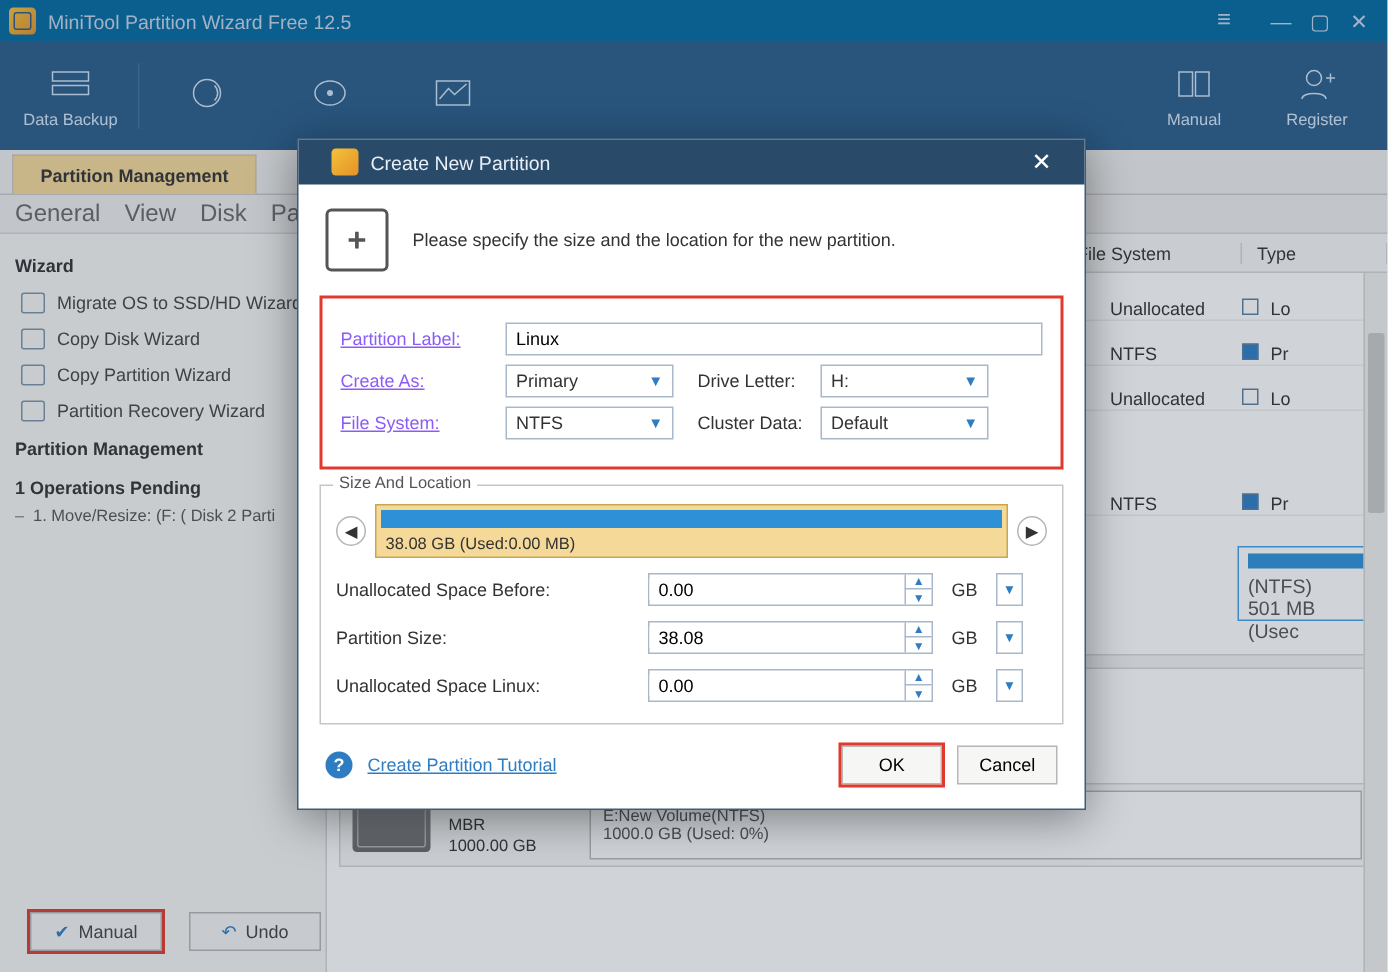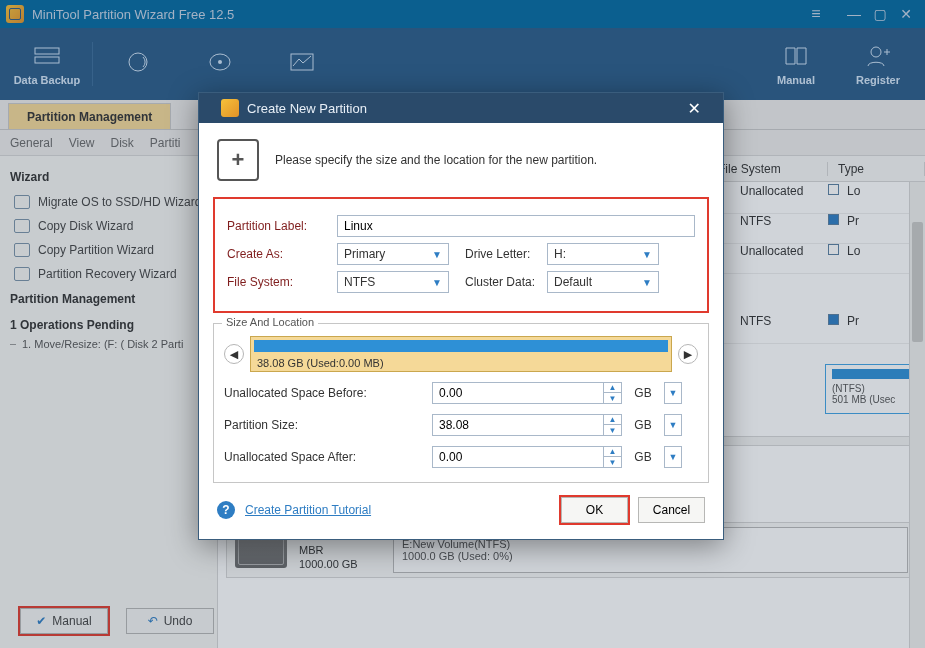--- a/index.html
+++ b/index.html
@@ -5,75 +5,75 @@
   * { box-sizing: border-box; font-family: "Segoe UI", Tahoma, sans-serif; }
   body { margin:0; width:925px; height:648px; background:#ececec; overflow:hidden; font-size:12px; color:#333; position:relative;}
   
   .titlebar { height:28px; background:#0369a1; color:#c6d4e5; display:flex; align-items:center; padding:0 6px; font-size:13px;}
   .titlebar .logo { width:18px; height:18px; background:linear-gradient(135deg,#f6c13a,#e29228); border-radius:3px; margin-right:8px; position:relative;}
   .titlebar .logo::after{content:"";position:absolute;inset:3px;border:1px solid #2d5a85;border-radius:2px;}
   .titlebar .gap { flex:1;}
   .titlebar .winbtn { width:26px; height:20px; color:#c6d4e5; display:flex; align-items:center; justify-content:center; font-size:14px; cursor:pointer;}
   .titlebar .hambtn { margin-right:12px; font-size:16px;}
   
-  .toolbar { height:72px; background:linear-gradient(#2a5b88,#2a5b88); display:flex; align-items:center; padding:0 6px; gap:0; color:#d4e6f7;font-weight:bold;}
+  .toolbar { height:72px; background:linear-gradient(#2a5b88,#2a5b88); display:flex; align-items:center; padding:0 6px; gap:0; color:#d4e6f7;}
   .toolbar .tbtn { display:flex; flex-direction:column; align-items:center; justify-content:center; width:82px; height:60px; font-size:11px; cursor:pointer;}
   .toolbar .tbtn .ticon{ width:28px; height:28px; margin-bottom:4px; display:flex; align-items:center; justify-content:center;}
   .toolbar .tsep { width:1px; height:44px; background:#3c6e9a; margin:0 4px;}
   
   .tabstrip { height:30px; background:#edeceb; display:flex; align-items:flex-end; padding-left:8px; border-bottom:1px solid #c9c9c9;}
   .tabstrip .tab { padding:6px 18px 5px; font-size:12px; border:1px solid #c9c9c9; border-bottom:none; background:#f5d998; font-weight:bold; color:#333; cursor:pointer;}
   
   .menubar { height:26px; background:#edeceb; display:flex; align-items:center; padding-left:10px; gap:16px; color:#6a6a6a; border-bottom:1px solid #d6d6d6;}
-  .menubar span{ cursor:pointer; font-size:12px;}
+  .menubar span{ cursor:pointer; font-size:16px;}
   
   .content { display:flex; height:calc(648px - 28px - 72px - 30px - 26px);}
   .sidebar { width:218px; background:#f5f5f3; border-right:1px solid #d6d6d6; padding:8px 10px; overflow:hidden;}
   .sidebar h4 { margin:6px 0 6px 0; font-size:12px; font-weight:bold; color:#333;}
   .wizitem { display:flex; align-items:center; gap:8px; padding:5px 4px; color:#454545; cursor:pointer; font-size:12px;}
   .wizicon { width:16px; height:14px; border:1px solid #7a93a8; border-radius:2px; position:relative;}
   .pending { margin-top:12px;}
   .pending .opline { color:#555; font-size:11px; padding-left:12px; position:relative;}
   .pending .opline::before{content:"";position:absolute;left:0;top:6px;width:6px;height:1px;background:#999;}
   .mainarea { flex:1; background:#fff; position:relative; overflow:hidden;}
   
   .phdr { position:absolute; left:490px; top:0; right:0; height:26px; border-bottom:1px solid #d6d6d6; display:flex; align-items:center; background:#f7f7f5;}
   .phdr div { font-size:12px; padding:0 10px; border-right:1px solid #d6d6d6;}
   .pcolfs { width:120px;}
   .pcoltype { flex:1;}
-  .prow { position:absolute; left:490px; right:0; height:30px; display:flex; align-items:flex-start; border-bottom:1px solid #eee;}
+  .prow { position:absolute; left:490px; right:0; height:30px; display:flex; align-items:flex-end; border-bottom:1px solid #eee;}
   .prow .pcolfs{ padding-left:32px;}
   .prow .sq{ width:11px; height:11px; border:1px solid #5a7fa0; margin-right:8px; display:inline-block;}
   .prow .sq.fill{ background:#2e7dc3;}
   
   .diskrow { position:absolute; left:8px; right:8px; background:#f8f8f6; border:1px solid #d6d6d6; height:56px; display:flex; align-items:center; padding:0 8px; gap:12px;}
   .diskicon{ width:52px; height:36px; background:linear-gradient(#909090,#6a6a6a); border-radius:3px; position:relative;}
   .diskicon::after{content:"";position:absolute;inset:3px;border:1px solid #b6b6b6;border-radius:2px;}
   .diskcol{ width:82px; font-size:11px; line-height:14px; color:#333;}
   .diskcol .dname{font-weight:bold;}
   .diskbar{ flex:1; height:46px; border:1px solid #b9b9b9; display:flex; align-items:center; padding-left:8px; font-size:11px; background:#fff; color:#555;}
   
-  .fragbox { position:absolute; right:6px; width:94px; border:1px solid #41a3e4; height:50px; font-size:10px; color:#555; padding:4px 6px; background:#fff;}
+  .fragbox { position:absolute; right:6px; width:94px; border:1px solid #41a3e4; height:50px; font-size:13px; color:#555; padding:4px 6px; background:#fff;}
   .fragbox .bar{height:10px;background:#2e90d6;margin-bottom:4px;}
   
   .bottombar { position:absolute; left:20px; bottom:14px; display:flex; gap:18px;}
   .bottombar button{ width:88px; height:26px; background:#f4f4f2; border:1px solid #b7b7b5; color:#444; cursor:pointer; display:flex; align-items:center; justify-content:center; gap:6px; font-size:12px;}
   .redmark { outline:2px solid #e03a2e; outline-offset:0;}
   
   .overlay{ position:absolute; inset:0; background:rgba(40,60,80,.22);}
   .modal { position:absolute; left:198px; top:92px; width:526px; background:#fff; border:1px solid #3a5d7d; box-shadow:0 6px 28px rgba(0,0,0,.4);}
   .modal .mtitle{ height:30px; background:#2a4a6a; color:#e8eff7; display:flex; align-items:center; padding:0 22px; font-size:13px;}
   .modal .mtitle .logo{width:18px;height:18px;background:linear-gradient(135deg,#f6c13a,#e29228);border-radius:3px;margin-right:8px;}
   .modal .mtitle .gap{flex:1;}
   .modal .mtitle .x{cursor:pointer;font-size:16px;color:#fff;}
   .modal .mhint{ display:flex; align-items:center; gap:16px; padding:16px 18px;}
   .hinticon{ width:42px;height:42px;border:2px solid #555;border-radius:4px;display:flex;align-items:center;justify-content:center;font-size:22px;font-weight:bold;color:#555;}
   .formbox{ margin:0 14px; border:2px solid #e03a2e; padding:10px 12px 12px;}
   .frow{ display:flex; align-items:center; margin:6px 0; gap:8px;}
-  .flab{ width:102px; font-size:12px; color:#7f1d1d;}
+  .flab{ width:102px; font-size:12px; color:#8b5cf6;text-decoration:underline;}
   .finput{ flex:1; height:22px; border:1px solid #a9b8c9; padding:0 6px; font-size:12px; background:#fff;}
   .fsel{ width:112px; height:22px; border:1px solid #a9b8c9; display:flex; align-items:center; justify-content:space-between; padding:0 6px; font-size:12px; cursor:pointer; background:#fff;}
   .fsel .car{ color:#2e7dc3; font-size:10px;}
   .flab2{ width:82px; font-size:12px; text-align:left; padding-left:8px;}
   
   .slbox{ margin:10px 14px 0; border:1px solid #c6c6c6; padding:12px 10px 4px; position:relative;}
   .slbox .legend{ position:absolute; top:-8px; left:8px; background:#fff; padding:0 4px; font-size:11px; color:#555;}
   .sltrack{ display:flex; align-items:center; gap:6px; margin-bottom:2px;}
   .arrowbtn{ width:20px;height:20px;border:1px solid #b6b6b6;border-radius:10px;display:flex;align-items:center;justify-content:center;font-size:11px;cursor:pointer;background:#fff;}
   .slbar{ flex:1; height:36px; background:#f5d998; border:1px solid #caa74e; position:relative; display:flex; flex-direction:column; justify-content:flex-start;}
@@ -341,21 +341,21 @@
           <input value="38.08" style="">
           <div class="spinbtns">
             <div>▲</div>
             <div>▼</div>
           </div>
         </div>
       <div class="unit">GB</div>
       <div class="unitsel">▼</div>
     </div>
     <div class="slrow">
-      <div class="lab">Unallocated Space After:</div>
+      <div class="lab">Unallocated Space Linux:</div>
       <div class="spin">
           <input value="0.00" style="">
           <div class="spinbtns">
             <div>▲</div>
             <div>▼</div>
           </div>
         </div>
       <div class="unit">GB</div>
       <div class="unitsel">▼</div>
     </div>

